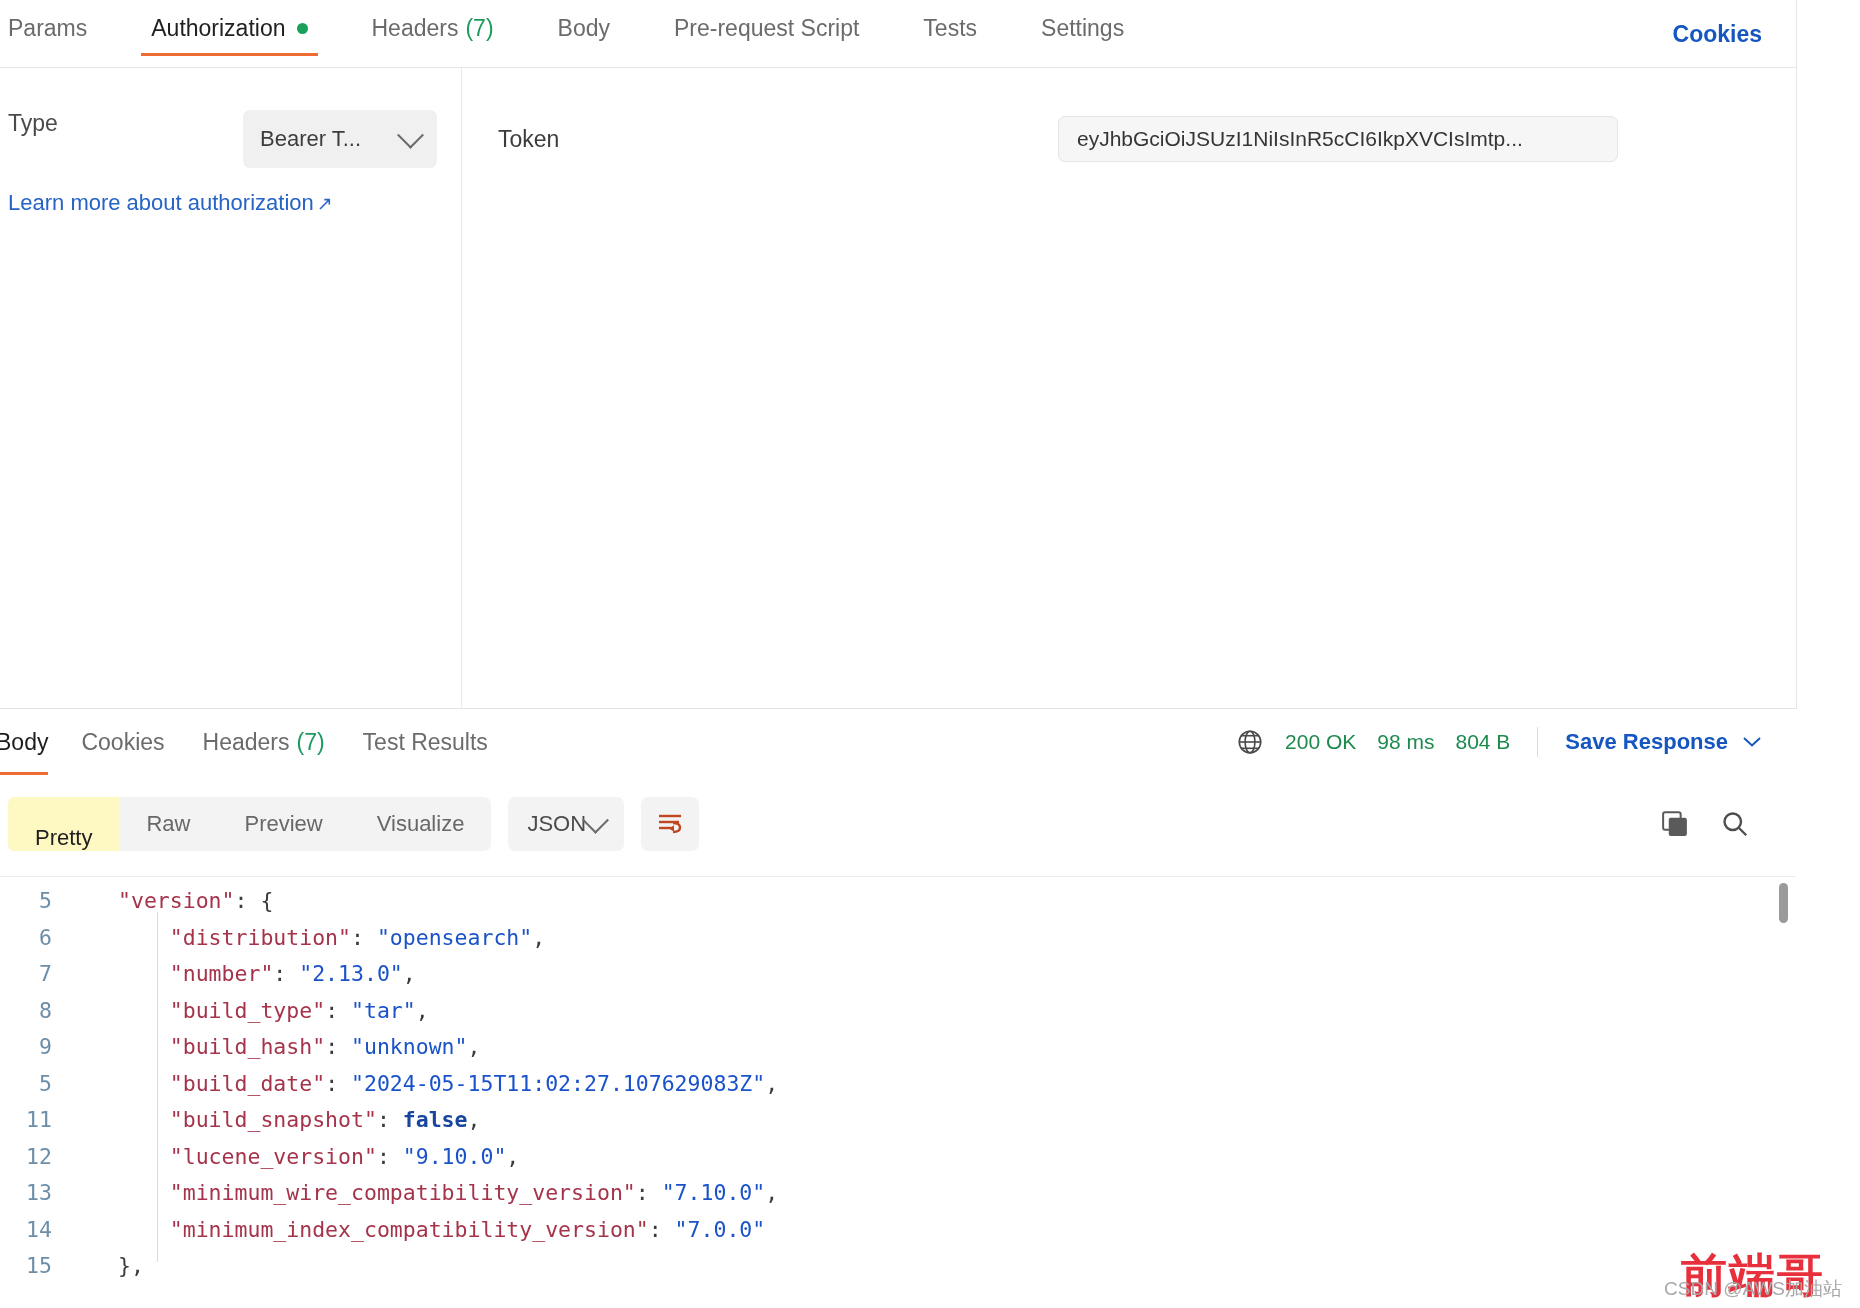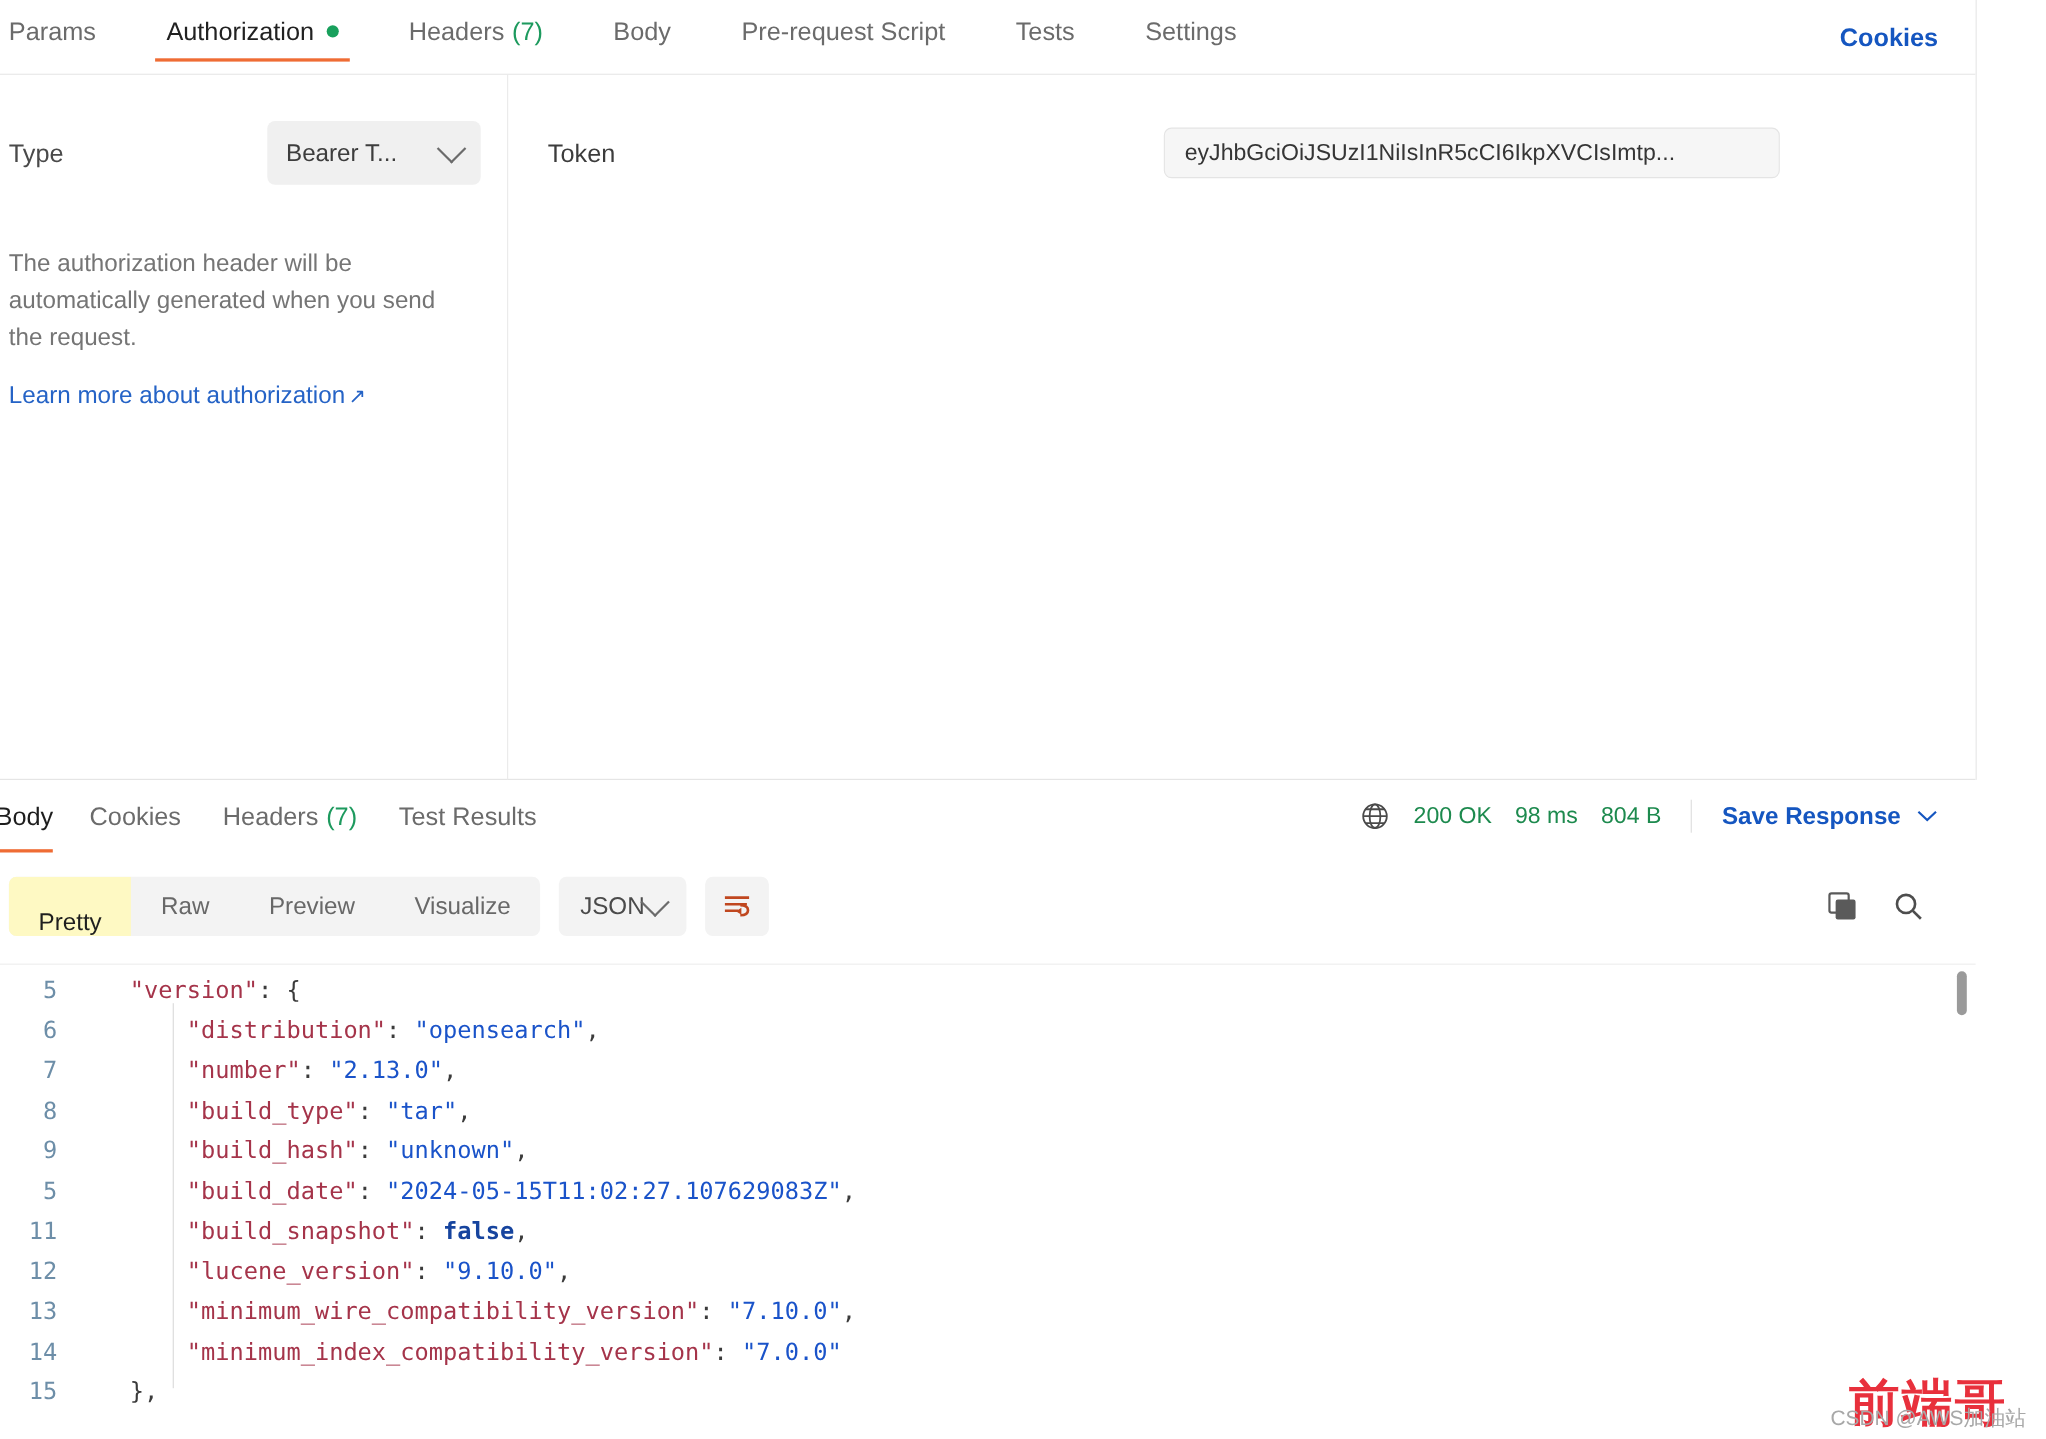--- a/index.html
+++ b/index.html
@@ -80,21 +80,21 @@
     position: absolute;
     left: 0; top: 0;
     width: 462px;
     height: 641px;
     border-right: 1px solid #e9e9e9;
     box-sizing: border-box;
     padding: 42px 24px 0 8px;
   }
   .type-row {
     display: flex;
-    align-items: center;
+    align-items: flex-start;
     justify-content: space-between;
   }
   .type-label {
     font-size: 23px;
     color: #4a4a4a;
   }
   .type-select {
     width: 194px;
     height: 58px;
     background: #f0f0f0;
@@ -405,21 +405,20 @@
 <div class="auth-panel">
 
   <div class="auth-left">
     <div class="type-row">
       <div class="type-label">Type</div>
       <div class="type-select">
         <span>Bearer T...</span>
         <span class="chev"></span>
       </div>
     </div>
-    <div class="auth-desc">The authorization header will be automatically generated when you send the request.</div>
     <div class="learn-link">
       <span>Learn more about authorization</span><span class="ext-arrow">↗</span>
     </div>
   </div>
 
   <div class="auth-right">
     <div class="token-row">
       <div class="token-label">Token</div>
       <div class="token-input">
         <span>eyJhbGciOiJSUzI1NiIsInR5cCI6IkpXVCIsImtp...</span>

